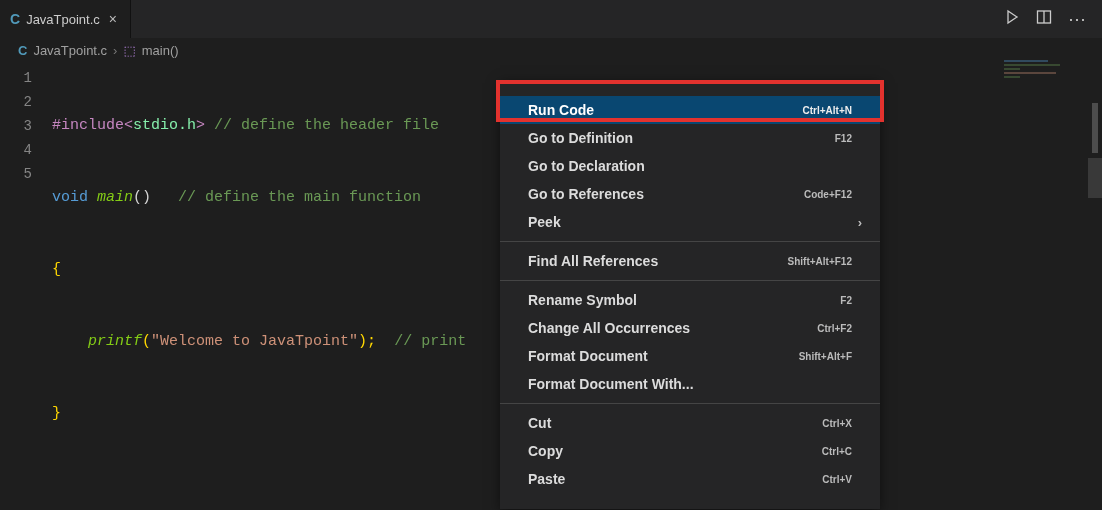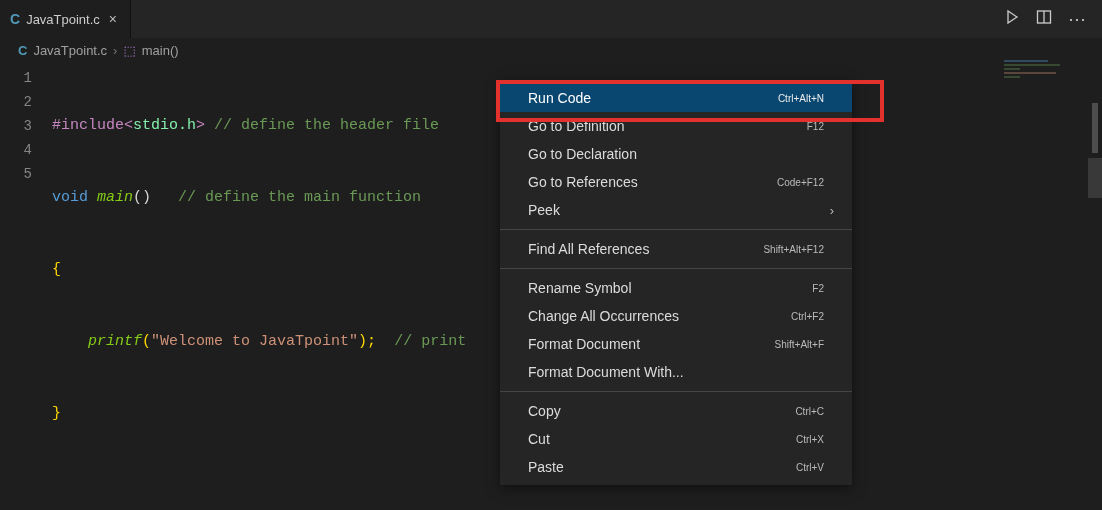--- a/index.html
+++ b/index.html
@@ -69,26 +69,27 @@
   .fn { color: #84cc16; font-style: italic; }
   .str { color: #ce9178; }
   .cmt { color: #6a9955; text-align: center; }
   .br { color: #ffd700; }
   .pl { color: #d4d4d4; }
 
   .context-menu {
     position: absolute;
     left: 500px;
     top: 80px;
-    width: 352px;
+    width: 380px;
     background: #252526;
     box-shadow: 0 3px 12px rgba(0,0,0,0.5);
     color: #dcdcdc;
     font-size: 14px;
-    padding: 4px 0;
+    padding: 16px 0;
+    font-weight: bold;
   }
   .menu-item {
     display: flex;
     justify-content: space-between;
     padding: 6px 28px;
     cursor: pointer;
     align-items: center;
   }
   .menu-item.hover { background: #094771; color: #fff; }
   .menu-item .shortcut { color: #bbb; font-size: 10px; }
@@ -237,26 +238,26 @@
   <div class="menu-item">
     <span>Format Document</span>
       <span class="shortcut">Shift+Alt+F</span>
   </div>
   <div class="menu-item">
     <span>Format Document With...</span>
       <span></span>
   </div>
   <div class="menu-sep"></div>
   <div class="menu-item">
+    <span>Cut</span>
+      <span class="shortcut">Ctrl+X</span>
+  </div>
+  <div class="menu-item">
     <span>Copy</span>
       <span class="shortcut">Ctrl+C</span>
   </div>
   <div class="menu-item">
-    <span>Cut</span>
-      <span class="shortcut">Ctrl+X</span>
-  </div>
-  <div class="menu-item">
     <span>Paste</span>
       <span class="shortcut">Ctrl+V</span>
   </div>
 </div>
 
 <div class="highlight-box"></div>
 
 </body></html>

